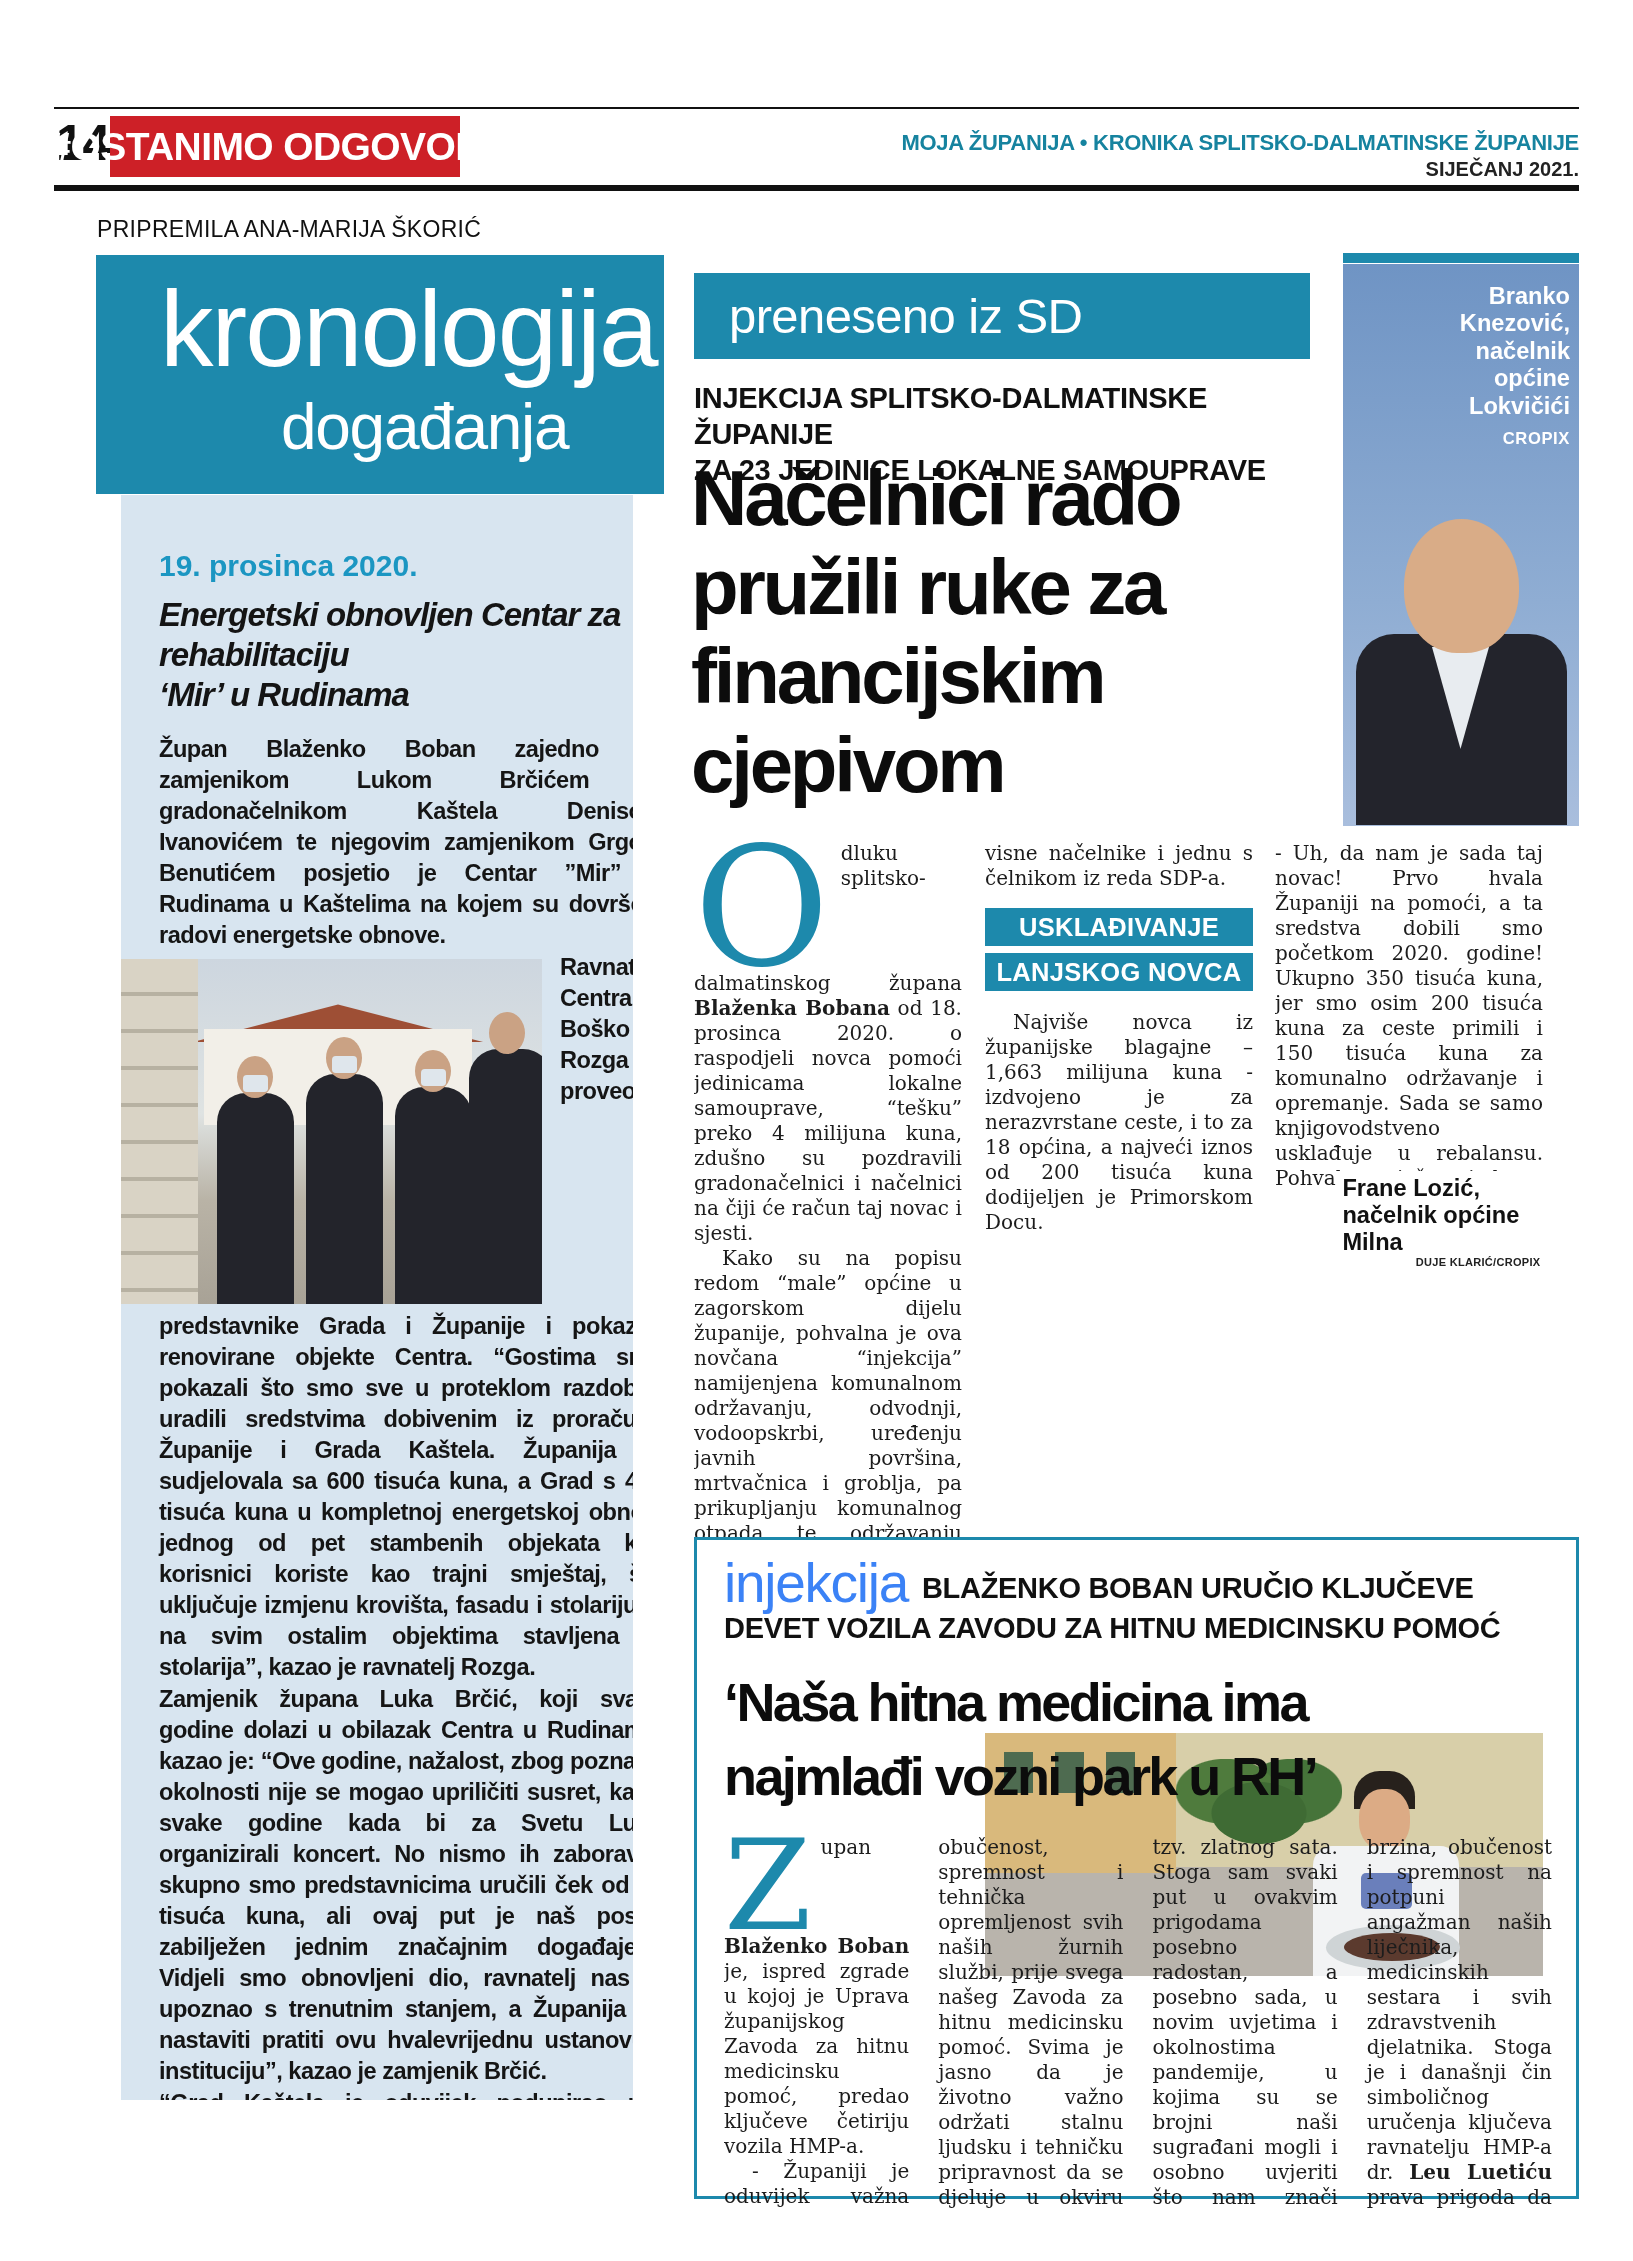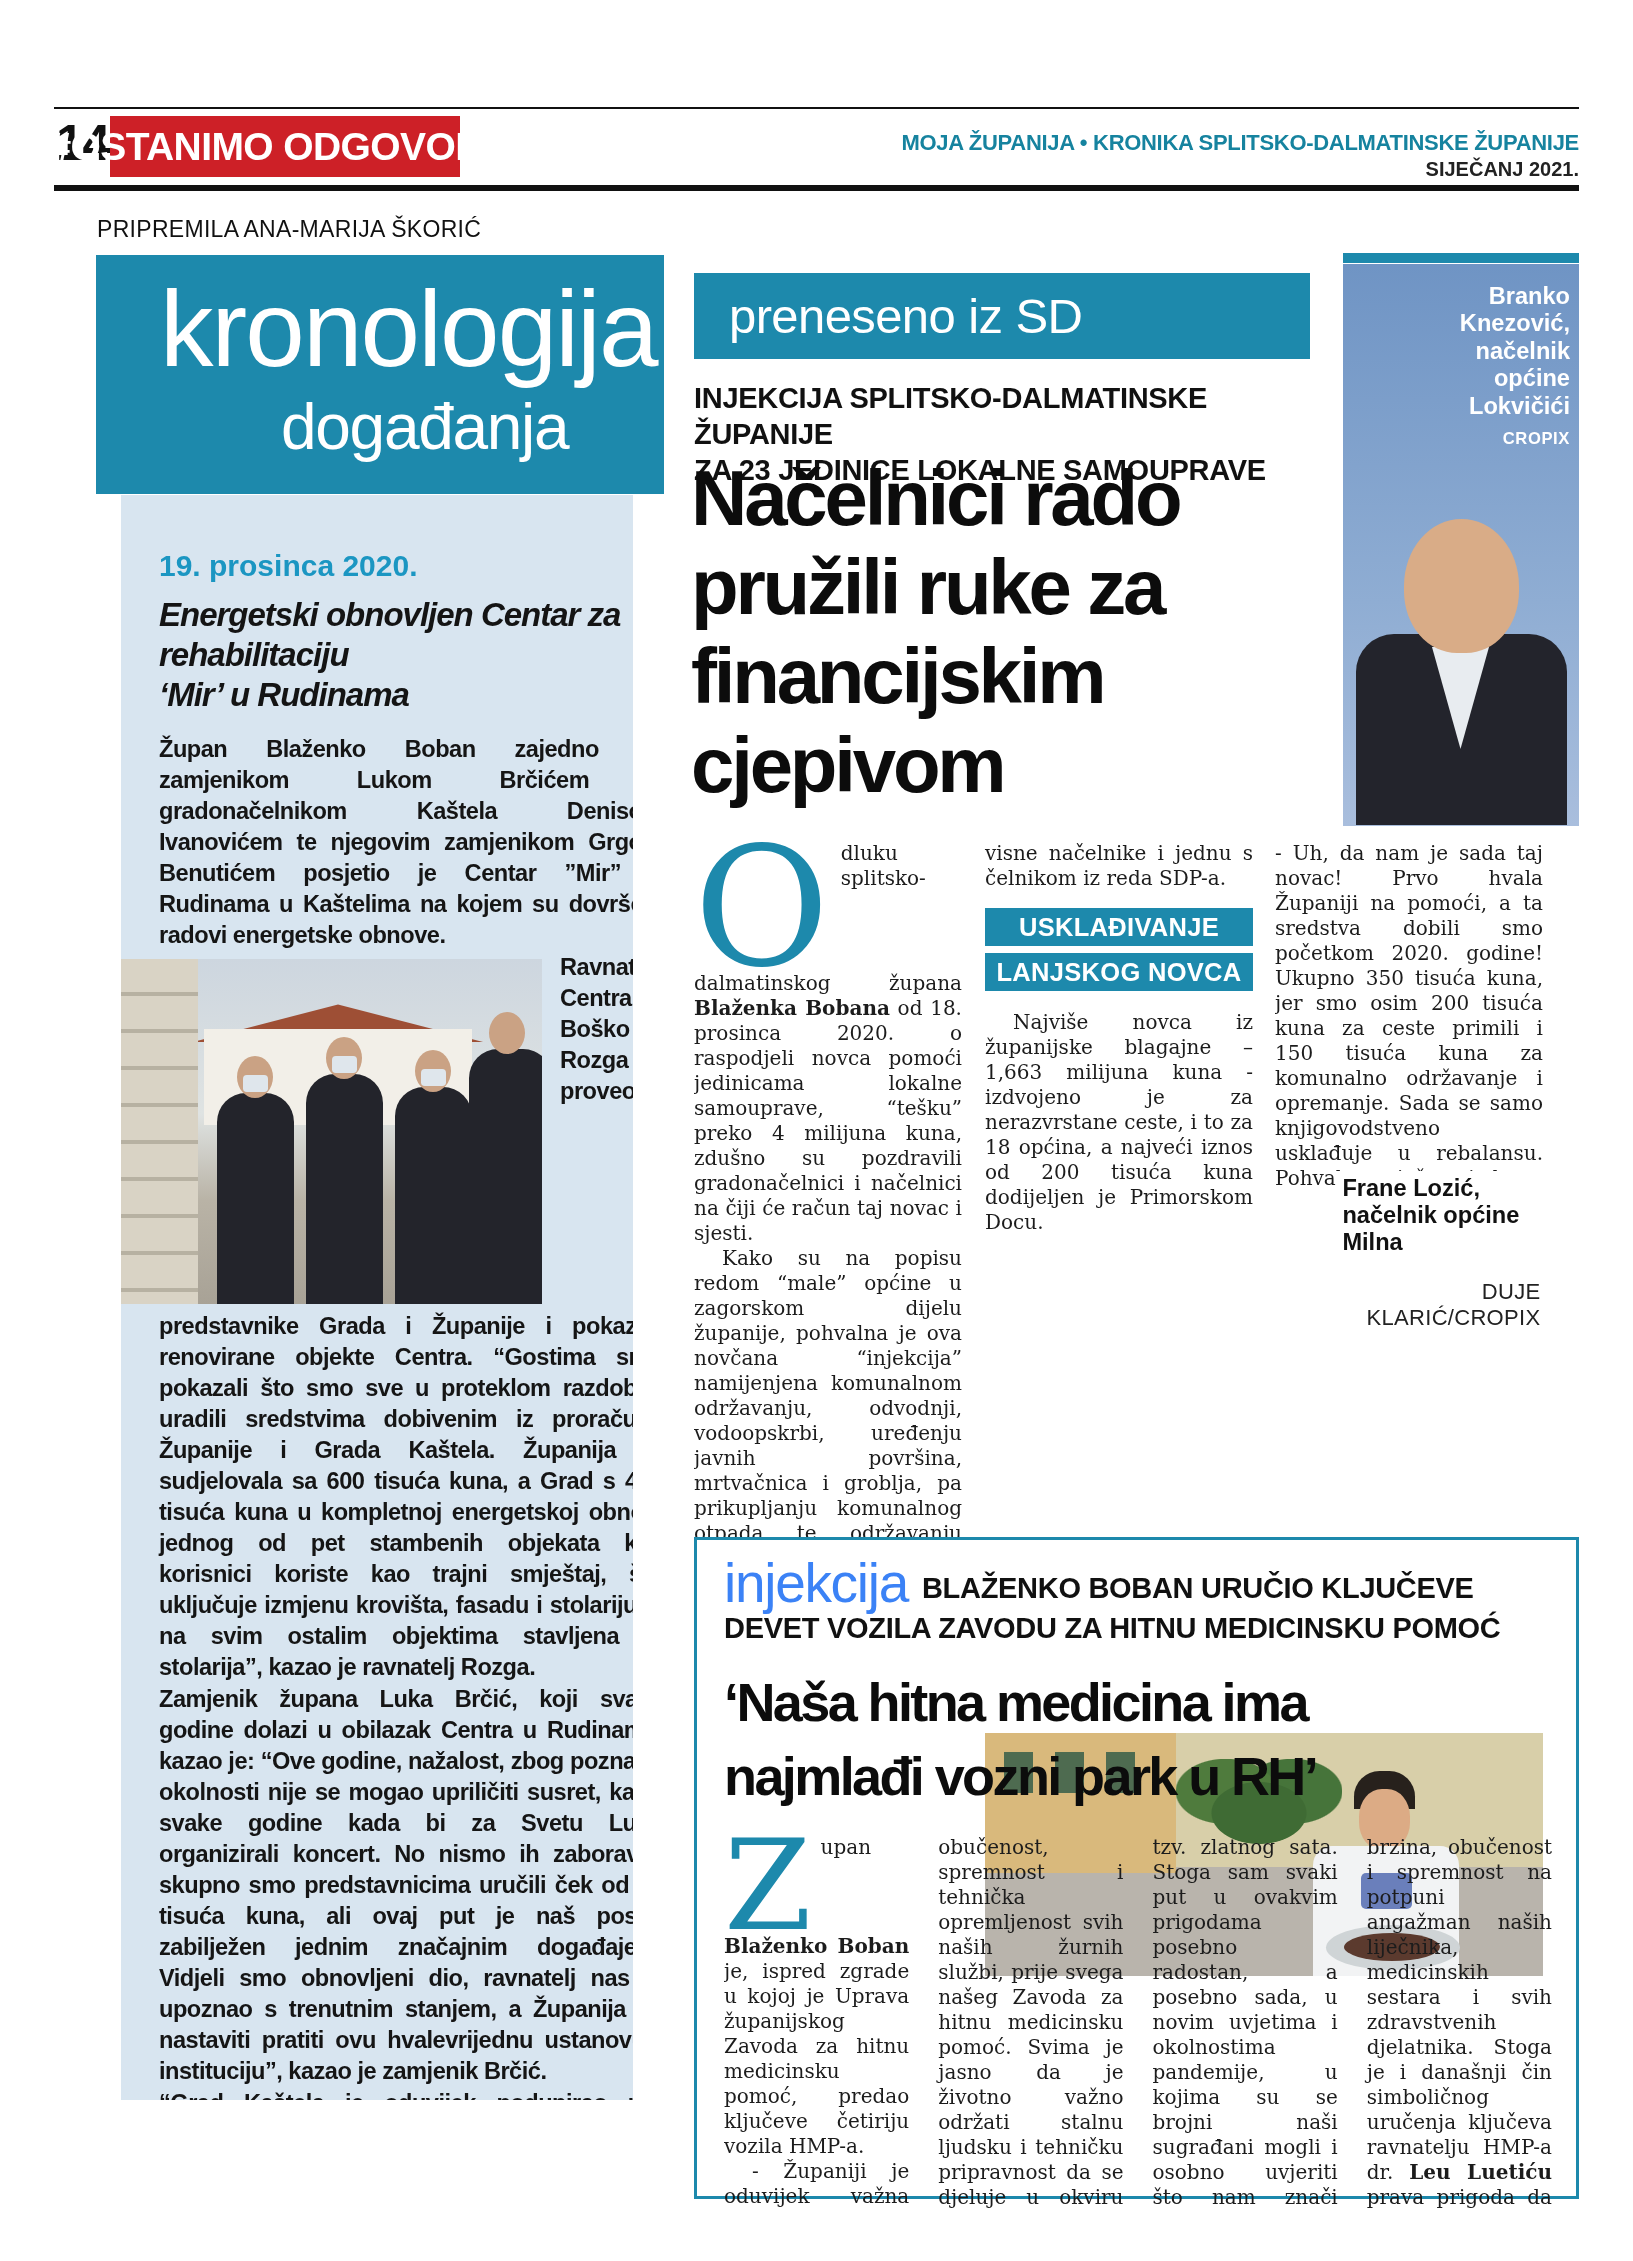--- a/index.html
+++ b/index.html
@@ -82,21 +82,21 @@
   .mcol3{left:1275px;top:841px;width:268px;height:348px;overflow:hidden;}
   .dropO{float:left;font-size:165px;line-height:125px;color:#1d89ac;margin:5.1px 11.5px 0 0;font-family:"DejaVu Serif",serif;}
   .badge{background:#1d89ac;color:#fff;font-family:"Liberation Sans",sans-serif;
          font-size:25.5px;font-weight:700;text-align:center;height:38px;line-height:38px;
          letter-spacing:0.3px;margin-top:7.7px;}
   .badge.first{margin-top:16.6px;}
   .mcol2 .para{margin-top:19px;}
   .photoF{left:985px;top:1171px;width:558px;height:243px;}
   .capF{left:1336px;top:1171px;width:207px;height:112px;background:#fff;padding:3.8px 2.6px 0 6.4px;box-sizing:border-box;}
   .capF .nm{font-size:23.6px;line-height:27px;font-weight:700;color:#111;}
-  .capF .credit{font-size:22px;font-weight:400;text-align:right;margin-top:23px;letter-spacing:0.3px;color:#222;}
+  .capF .credit{font-size:11px;font-weight:700;text-align:right;margin-top:0;letter-spacing:0.3px;color:#222;}
 
   
   .b-box{left:694px;top:1537px;width:885px;height:662px;border:3.2px solid #1d89ac;box-sizing:border-box;
          padding:19px 24px 0 27px;}
   .b-kicker{width:804px;font-size:29px;line-height:40px;font-weight:600;color:#111;letter-spacing:-0.3px;}
   .b-label{font-size:55px;font-weight:400;color:#3b82f6;letter-spacing:-1.3px;margin-right:14px;
            position:relative;top:3.8px;}
   .b-head{margin-top:16.6px;font-size:54px;line-height:74px;font-weight:900;letter-spacing:-2.6px;color:#0c0c0c;}
   .b-cols{margin-top:22px;height:396px;column-count:4;column-gap:29px;overflow:hidden;}
   .b-cols p{margin:0;}

